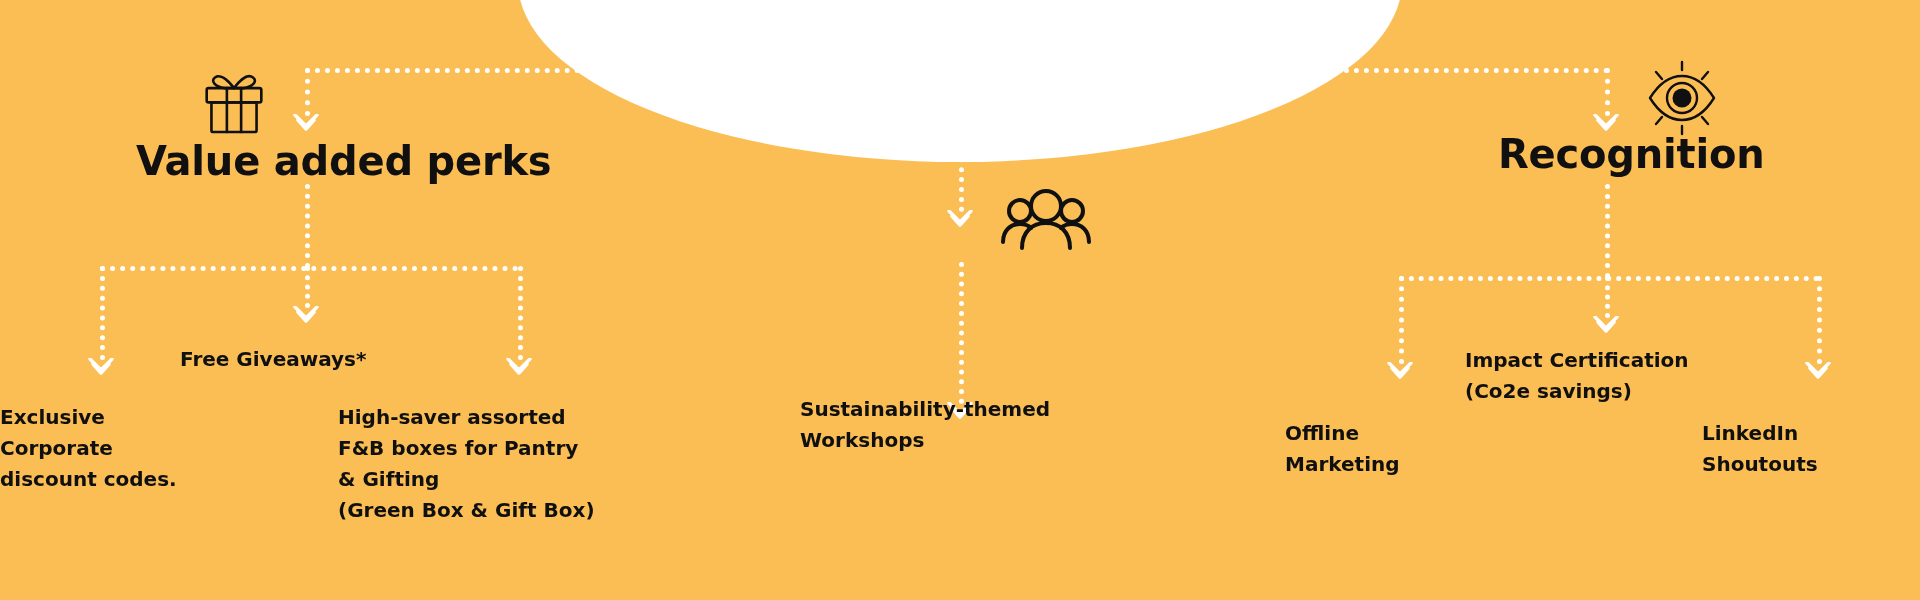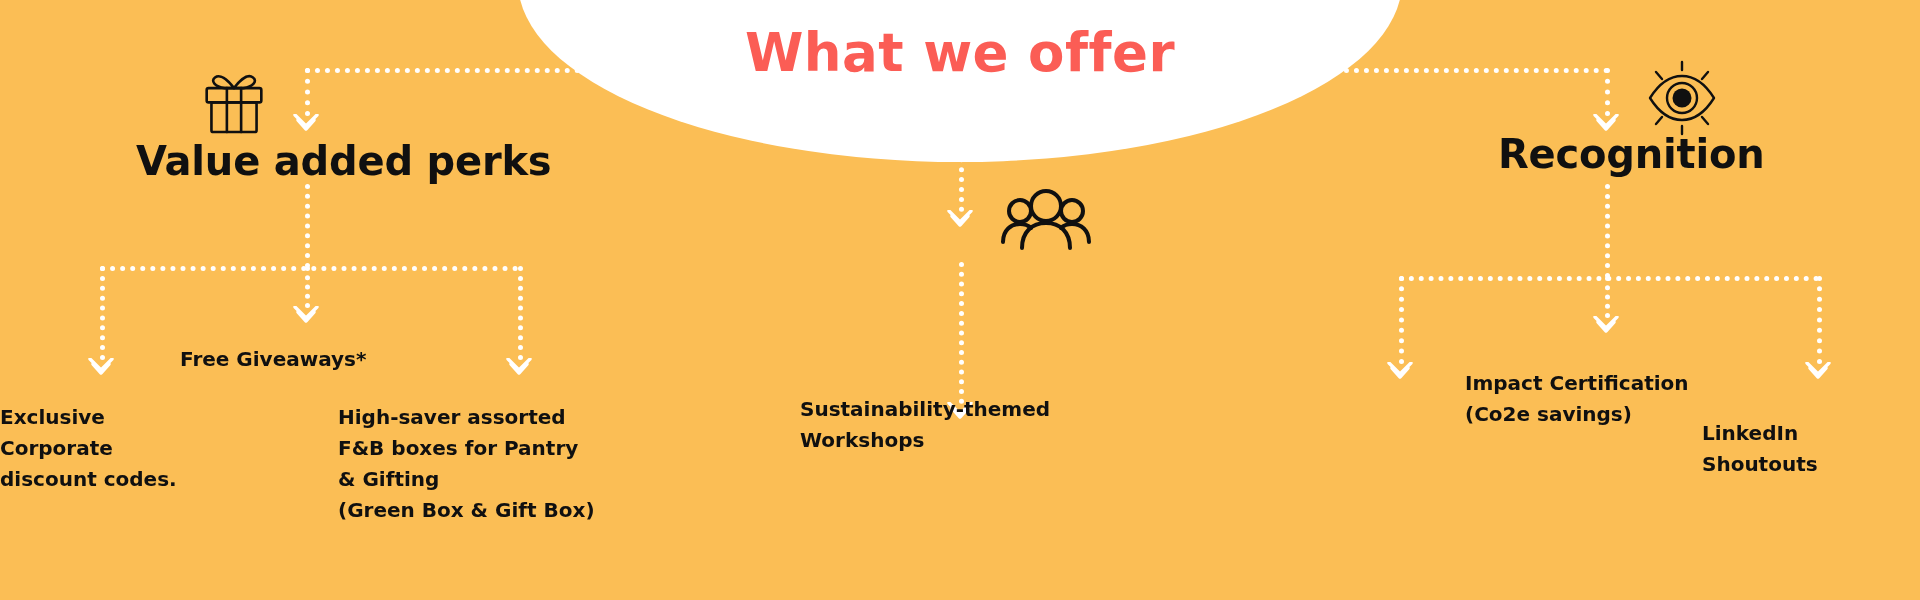--- a/index.html
+++ b/index.html
@@ -107,21 +107,20 @@
   </div>
 
   <div class="dot-v" style="left:1605px; top:68px; height:48px;"></div>
   <div class="arrow" style="left:1593px; top:114px;">
     <svg viewBox="0 0 26 18">
         <path d="M2 1 L13 12 L24 1 M5 6 L13 15 L21 6" fill="none" stroke="#ffffff" stroke-width="3.4" stroke-linecap="round" stroke-linejoin="round"></path>
       </svg>
   </div>
 
   <div class="hero-ellipse"></div>
-  <div class="hero-title">What we offer</div>
 
   <div class="icon" style="left:196px; top:62px;">
     <svg width="76" height="76" viewBox="0 0 64 64">
       <g fill="none" stroke="#101010" stroke-width="2.2" stroke-linecap="round" stroke-linejoin="round">
         <rect x="9" y="22" width="46" height="12" rx="1.6"></rect>
         <rect x="13" y="34" width="38" height="25" rx="1.6"></rect>
         <line x1="26" y1="22" x2="26" y2="59"></line>
         <line x1="38" y1="22" x2="38" y2="59"></line>
         <path d="M32 22 C26 14 20 10 16 13 C12 16 16 21 24 22 Z"></path>
         <path d="M32 22 C38 14 44 10 48 13 C52 16 48 21 40 22 Z"></path>
@@ -197,28 +196,29 @@
 
   <div class="dot-v" style="left:1605px; top:184px; height:94px;"></div>
   <div class="dot-h" style="left:1399px; top:276px; width:420px;"></div>
 
   <div class="dot-v" style="left:1399px; top:276px; height:88px;"></div>
   <div class="arrow" style="left:1387px; top:362px;">
     <svg viewBox="0 0 26 18">
         <path d="M2 1 L13 12 L24 1 M5 6 L13 15 L21 6" fill="none" stroke="#ffffff" stroke-width="3.4" stroke-linecap="round" stroke-linejoin="round"></path>
       </svg>
   </div>
+  <div class="leaf" style="left:1285px; top:418px; width:230px;">Offline<br>Marketing</div>
 
   <div class="dot-v" style="left:1605px; top:276px; height:42px;"></div>
   <div class="arrow" style="left:1593px; top:316px;">
     <svg viewBox="0 0 26 18">
         <path d="M2 1 L13 12 L24 1 M5 6 L13 15 L21 6" fill="none" stroke="#ffffff" stroke-width="3.4" stroke-linecap="round" stroke-linejoin="round"></path>
       </svg>
   </div>
-  <div class="leaf" style="left:1465px; top:345px; width:280px;margin-top:23px;">Impact Certification<br>(Co2e savings)</div>
+  <div class="leaf" style="left:1465px; top:345px; width:280px;">Impact Certification<br>(Co2e savings)</div>
 
   <div class="dot-v" style="left:1817px; top:276px; height:88px;"></div>
   <div class="arrow" style="left:1805px; top:362px;">
     <svg viewBox="0 0 26 18">
         <path d="M2 1 L13 12 L24 1 M5 6 L13 15 L21 6" fill="none" stroke="#ffffff" stroke-width="3.4" stroke-linecap="round" stroke-linejoin="round"></path>
       </svg>
   </div>
   <div class="leaf" style="left:1702px; top:418px; width:230px;">LinkedIn<br>Shoutouts</div>
 
 </div>

